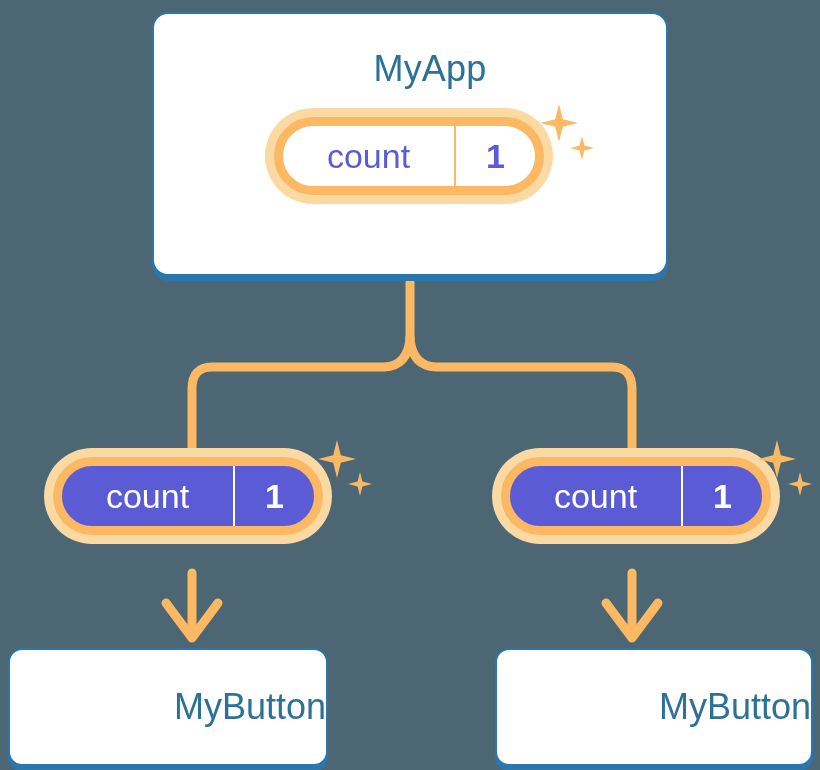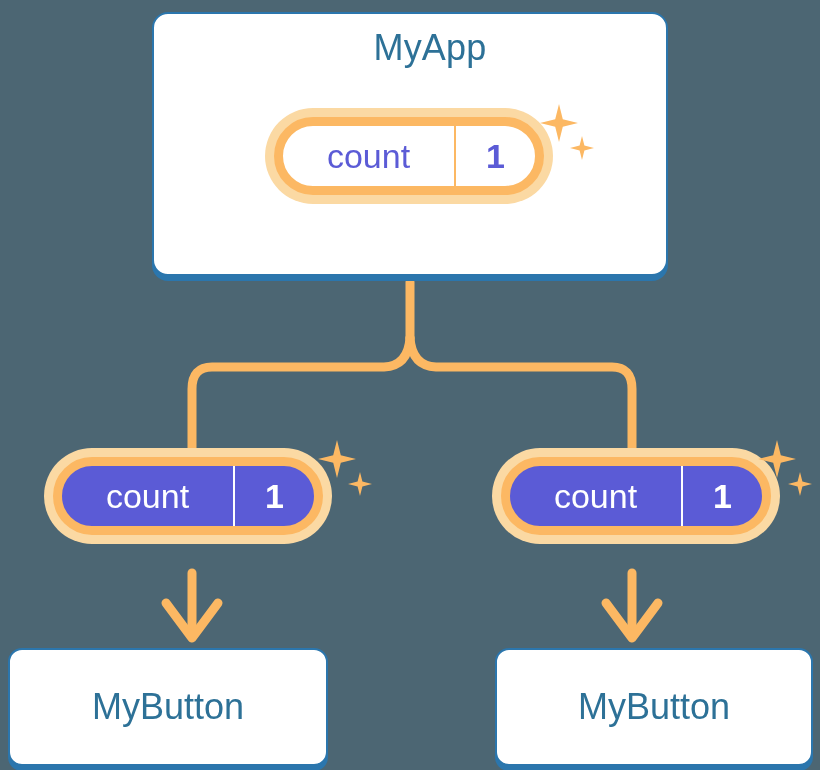--- a/index.html
+++ b/index.html
@@ -44,21 +44,21 @@
     border: 2px solid #2b76ad;
     box-sizing: border-box;
     box-shadow: 0 5px 0 0 #2b76ad;
   }
   .app-title {
     text-align: center;
     color: #2d7197;
     font-size: 36px;
     font-weight: 500;
     letter-spacing: .2px;
-    margin-top: 16px;
+    margin-top: 37px;
     line-height: 1;
     padding-left: 40px;
   }
 
   
   .pill-wrap {
     position: absolute;
   }
   .pill-wrap.top    { left: 265px; top: 108px; }
   .pill-wrap.left   { left: 44px;  top: 448px; }
@@ -136,21 +136,21 @@
   
   .btn-box {
     position: absolute;
     background: #ffffff;
     border: 2px solid #2b76ad;
     border-radius: 14px;
     box-sizing: border-box;
     box-shadow: 0 5px 0 0 #2b76ad;
     display: flex;
     align-items: center;
-    justify-content: center;
+    justify-content: flex-end;
   }
   .btn-box.left  { left: 8px;   top: 648px; width: 320px; height: 118px; }
   .btn-box.right { left: 495px; top: 648px; width: 318px; height: 118px; }
   .btn-label {
     color: #2d7197;
     font-size: 36px;
     font-weight: 500;
     line-height: 1;
   }
 </style>

